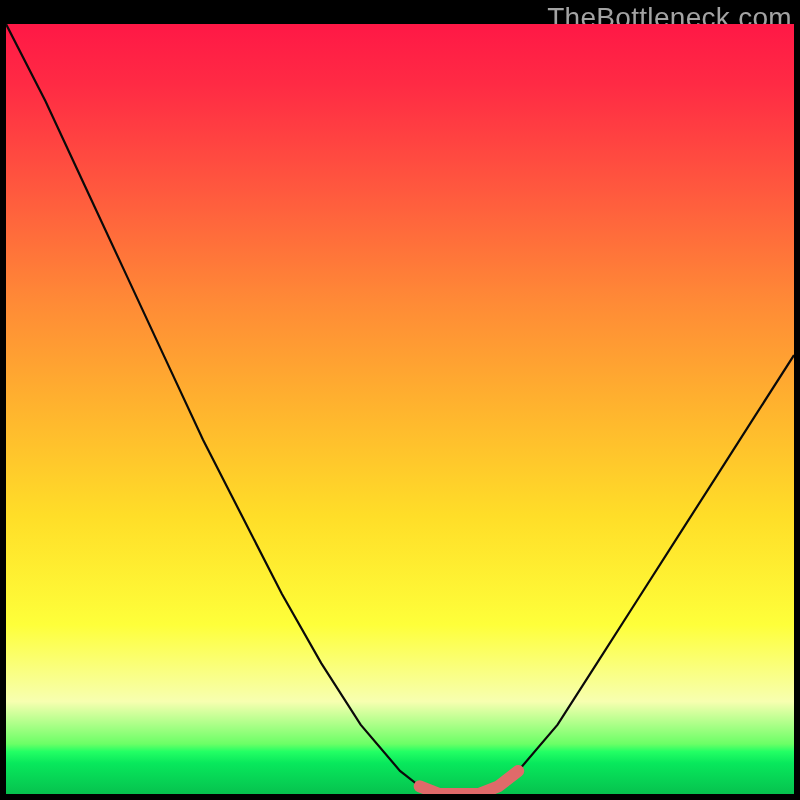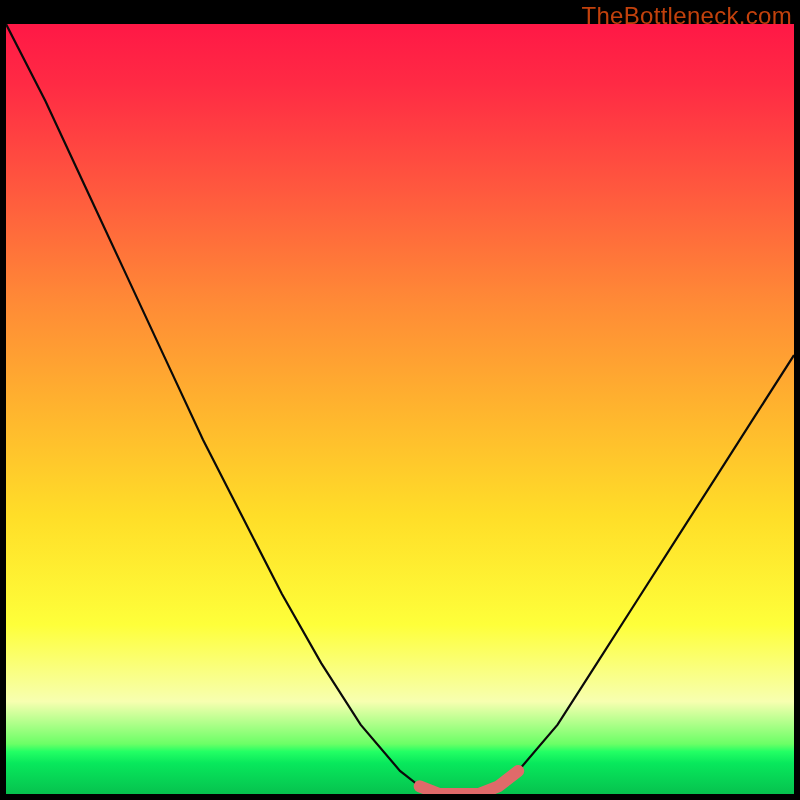--- a/index.html
+++ b/index.html
@@ -48,22 +48,22 @@
   }
   .curve {
     position: absolute;
     left: 0; top: 0;
     pointer-events: none;
   }
   .watermark {
     position: absolute;
     top: 2px;
     right: 8px;
-    color: #c2410c;
-    font-size: 24px;
+    color: #a3a3a3;
+    font-size: 28px;
     letter-spacing: 0.3px;
     user-select: none;
   }
 </style>
 </head>
 <body>
 
 <div class="watermark">TheBottleneck.com</div>
 
 <div class="frame">

